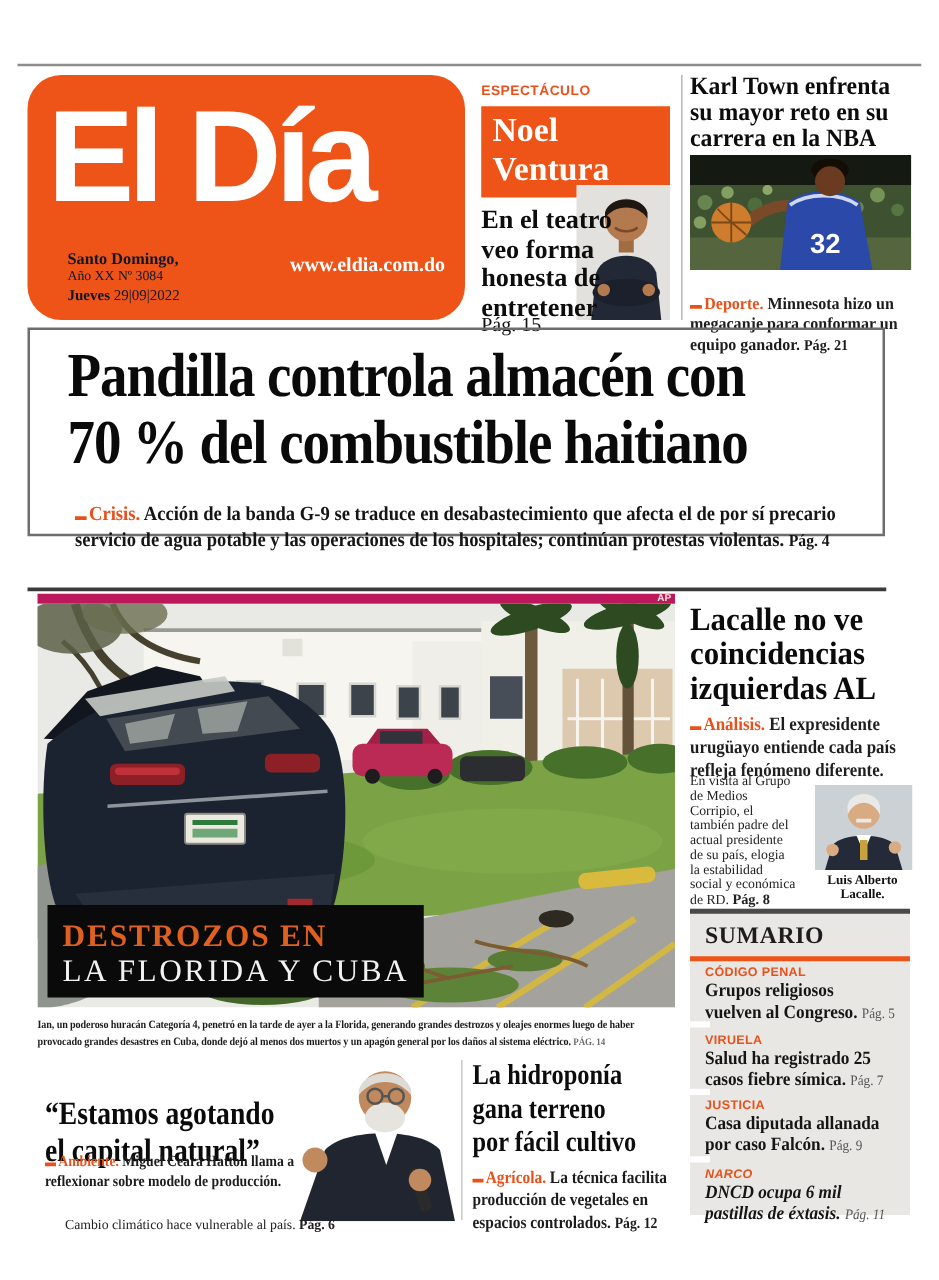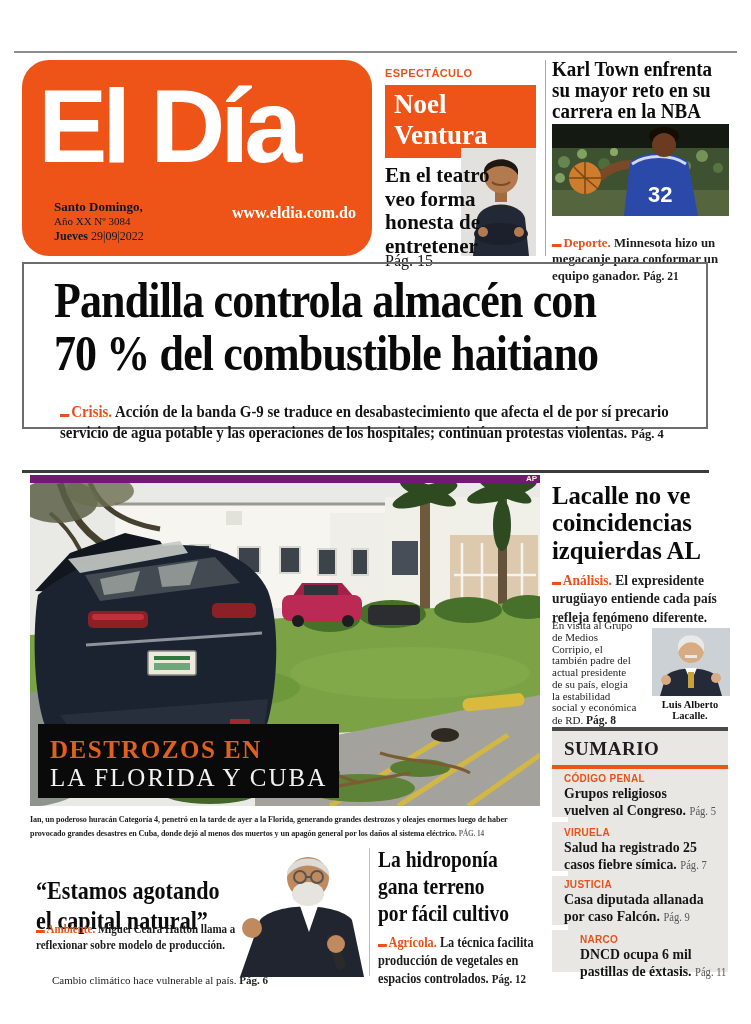--- a/index.html
+++ b/index.html
@@ -44,21 +44,21 @@
   .lead-head{left:30px;top:10px;font-weight:bold;font-size:50px;line-height:1.06;letter-spacing:-1px;
              color:#0a0a0a;transform:scaleX(.88);transform-origin:left top;width:740px;}
   .lead-sum{left:36px;top:138px;width:700px;font-weight:bold;font-size:16px;line-height:1.3;color:#151515;
             transform:scaleX(.93);transform-origin:left top;}
   .lead-sum .pg{font-size:13.5px;}
 
   .content-rule{left:22px;top:470px;width:687px;height:3px;background:#3b3b3b;}
 
   
   .photo-wrap{left:30px;top:475px;width:510px;height:331px;}
-  .goldbar{left:0;top:0;width:510px;height:8px;background:#701a75;}
+  .goldbar{left:0;top:0;width:510px;height:8px;background:#be185d;}
   .ap{right:3px;top:-1px;font-size:8px;font-weight:bold;color:#f3ecd8;}
   .mainsvg{left:0;top:8px;width:510px;height:323px;}
   .destrozos{left:8px;bottom:8px;background:#0a0a0a;padding:12px 12px 7px;line-height:1.1;}
   .d1{color:#e0601f;font-weight:bold;font-size:25px;letter-spacing:1.5px;}
   .d2{color:#f2f2f2;font-size:25px;letter-spacing:2px;}
   .main-cap{left:30px;top:813px;width:562px;font-weight:bold;font-size:9px;line-height:1.55;
             letter-spacing:-.1px;color:#1c1c1c;transform:scaleX(.9);transform-origin:left top;}
   .main-cap .pg{color:#6e6e6e;font-size:8px;}
 
   
@@ -330,21 +330,21 @@
       <p class="sum-text" style="margin:1px 0 0"><span class="pl">Salud ha registrado 25
 casos fiebre símica.</span> <span class="spg">Pág. 7</span></p>
     </div>
     <div class="abs sum-sep" style="top:140px;"></div>
     <div class="abs" style="left:12px;top:148px;">
       <div class="sans kick sum-kick">JUSTICIA</div>
       <p class="sum-text" style="margin:1px 0 0"><span class="pl">Casa diputada allanada
 por caso Falcón.</span> <span class="spg">Pág. 9</span></p>
     </div>
     <div class="abs sum-sep" style="top:194px;"></div>
-    <div class="abs" style="left:28px;top:203px;">
+    <div class="abs" style="left:12px;top:203px;font-style:italic;">
       <div class="sans kick sum-kick">NARCO</div>
       <p class="sum-text" style="margin:1px 0 0"><span class="pl">DNCD ocupa 6 mil
 pastillas de éxtasis.</span> <span class="spg">Pág. 11</span></p>
     </div>
   </div>
 
   <svg class="abs alm-photo" viewBox="0 0 134 127" preserveAspectRatio="none">
     <path d="M10,127 L30,70 C45,52 108,52 122,70 L134,127 Z" fill="#20252f"></path>
     <polygon points="70,56 88,56 79,82" fill="#ffffff"></polygon>
     <circle cx="22" cy="78" r="10" fill="#c08a5e"></circle>

